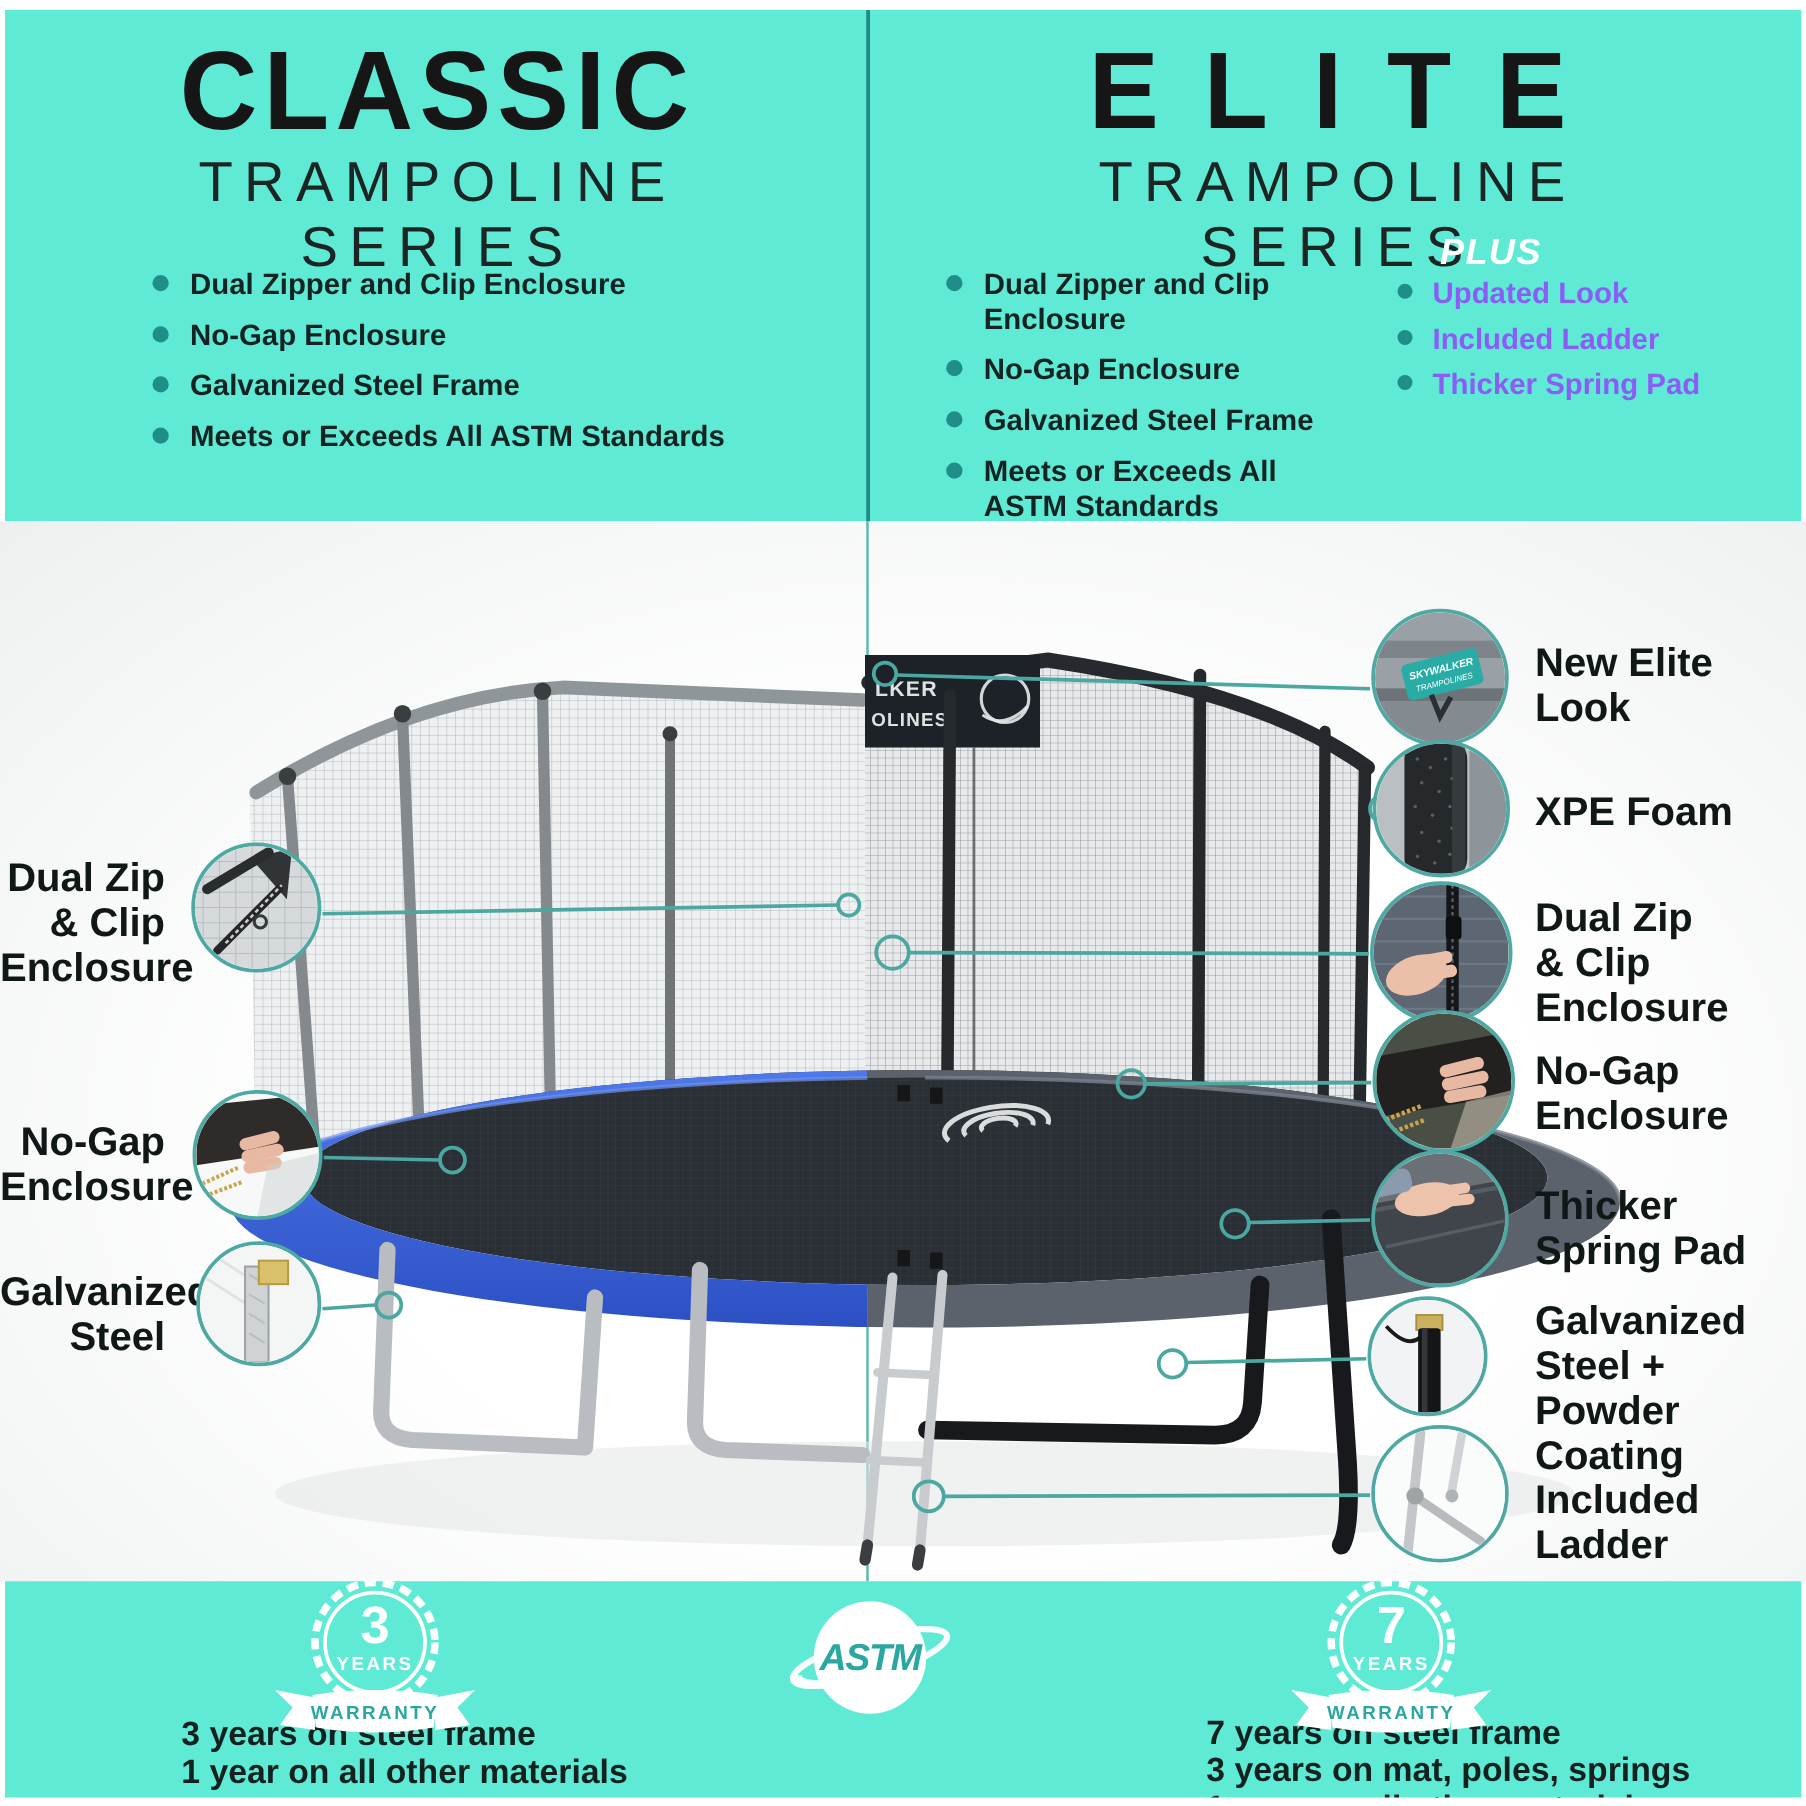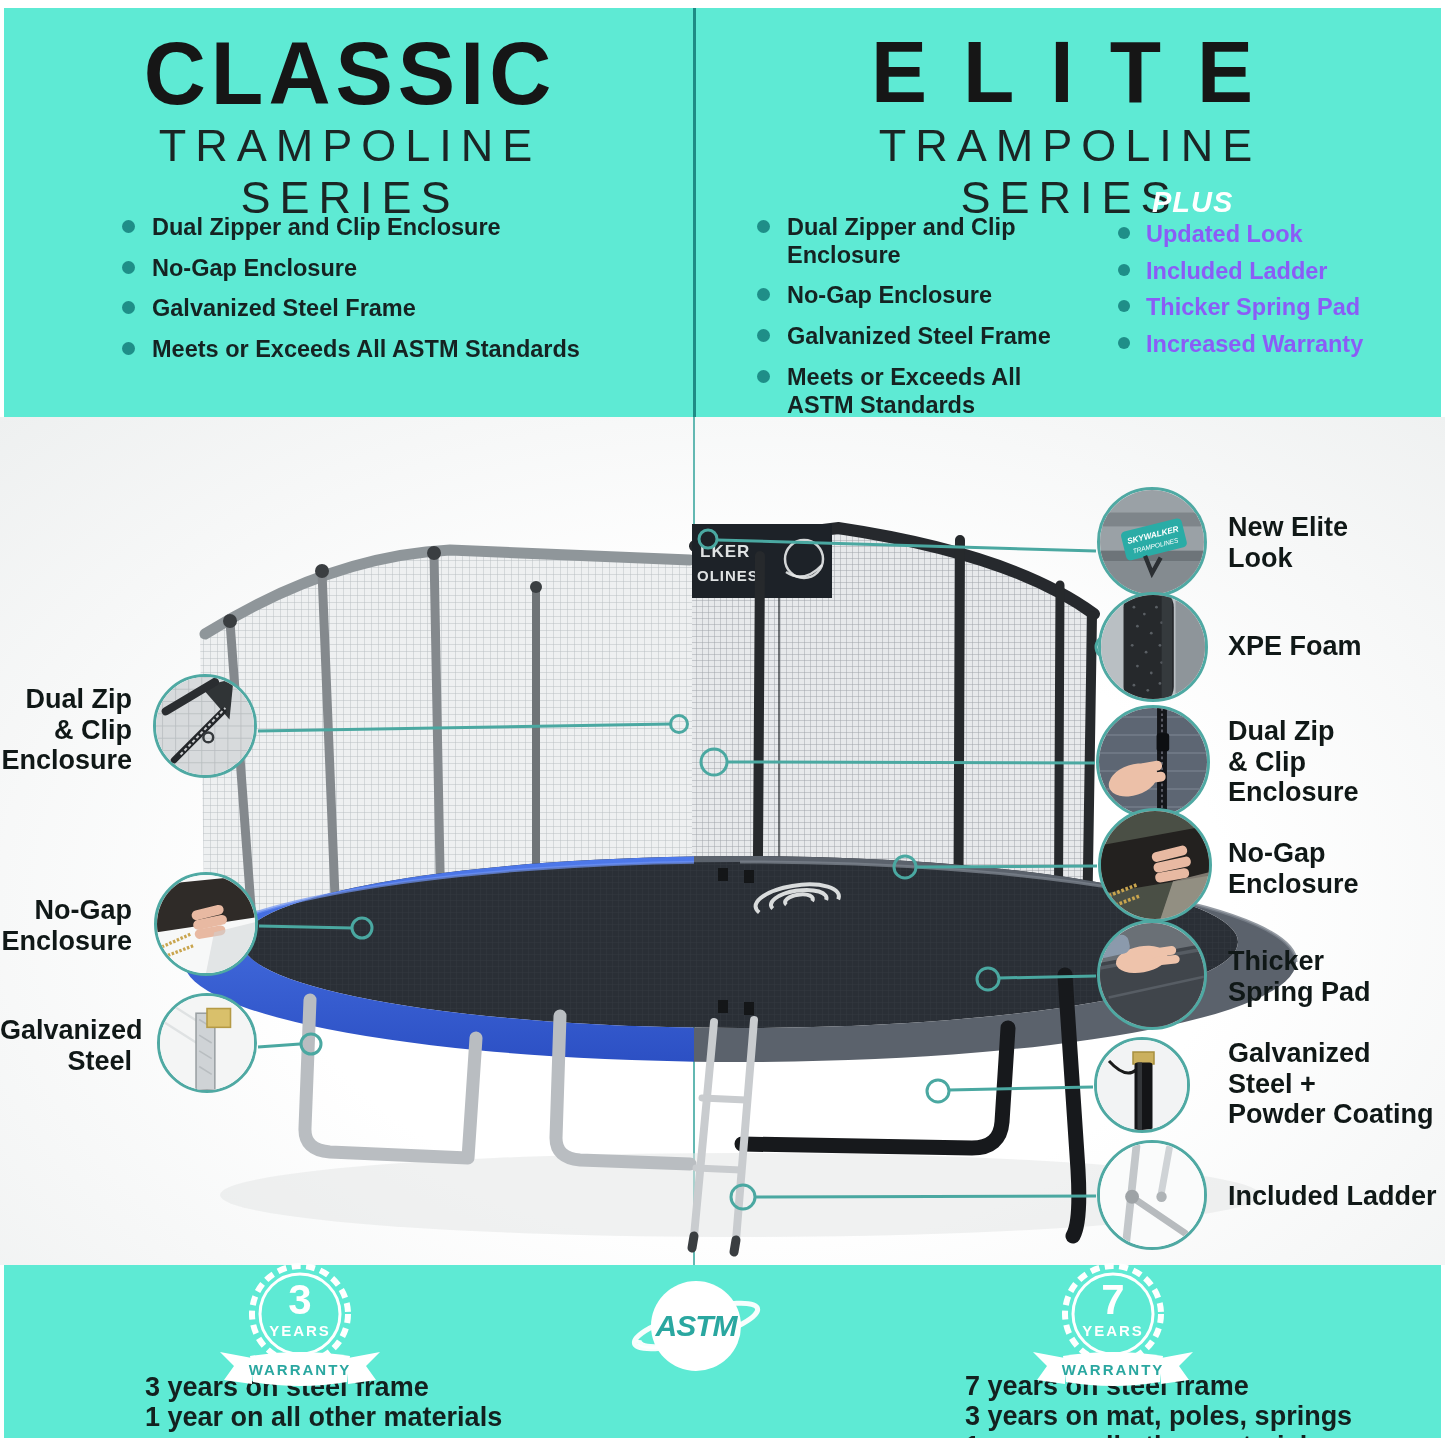--- a/index.html
+++ b/index.html
@@ -24,21 +24,21 @@
   #classic-feats{left:122px;top:214px;width:540px;}
   #elite-feats{left:757px;top:214px;width:330px;}
   #plus-label{position:absolute;left:1152px;top:186px;color:#ffffff;font-size:29px;font-weight:900;font-style:italic;letter-spacing:1px;}
   #plus-feats{left:1118px;top:221px;width:310px;}
   #plus-feats .feat-text{color:#8b5cf6;}
   #plus-feats .feat-row{margin-bottom:9px;}
   #plus-feats .dot{width:12px;height:12px;flex-basis:12px;margin-right:16px;}
   .mid-shade{position:absolute;left:0;top:417px;width:1445px;height:848px;
      background:radial-gradient(ellipse at 52% 58%, #ffffff 45%, #eef0f0 100%);}
   .tramp-svg{position:absolute;left:0;top:0;width:1445px;height:1445px;}
-  .callout-label{position:absolute;font-size:27px;font-weight:800;color:#101817;line-height:1.13;white-space:pre-line;}
+  .callout-label{position:absolute;font-size:32px;font-weight:800;color:#101817;line-height:1.13;white-space:pre-line;}
   .cl-left{width:132px;left:0;text-align:right;}
   .cl-right{left:1228px;width:215px;text-align:left;}
   .co{position:absolute;border-radius:50%;border:3px solid #4fa9a3;background:#ffffff;overflow:hidden;box-sizing:border-box;}
   .co svg{display:block;width:100%;height:100%;}
   .badge-svg{position:absolute;}
   .foot-text{position:absolute;font-size:27px;font-weight:700;color:#13211f;line-height:30px;white-space:pre-line;}
 </style>
 </head>
 <body>
 
@@ -105,24 +105,20 @@
         <span class="dot"></span>
         <span class="feat-text">Updated Look</span>
       </div>
     <div class="feat-row">
         <span class="dot"></span>
         <span class="feat-text">Included Ladder</span>
       </div>
     <div class="feat-row">
         <span class="dot"></span>
         <span class="feat-text">Thicker Spring Pad</span>
-      </div>
-    <div class="feat-row">
-        <span class="dot"></span>
-        <span class="feat-text">Increased Warranty</span>
       </div>
   </div>
 
   <svg class="tramp-svg" viewBox="0 0 1445 1445">
     <defs>
       <pattern id="meshL" width="7" height="7" patternUnits="userSpaceOnUse">
         <path d="M0 0H7M0 0V7" stroke="#a6adb1" stroke-width="0.9" fill="none"></path>
       </pattern>
       <pattern id="meshR" width="6" height="6" patternUnits="userSpaceOnUse">
         <path d="M0 0H6M0 0V6" stroke="#4e555b" stroke-width="0.9" fill="none"></path>

